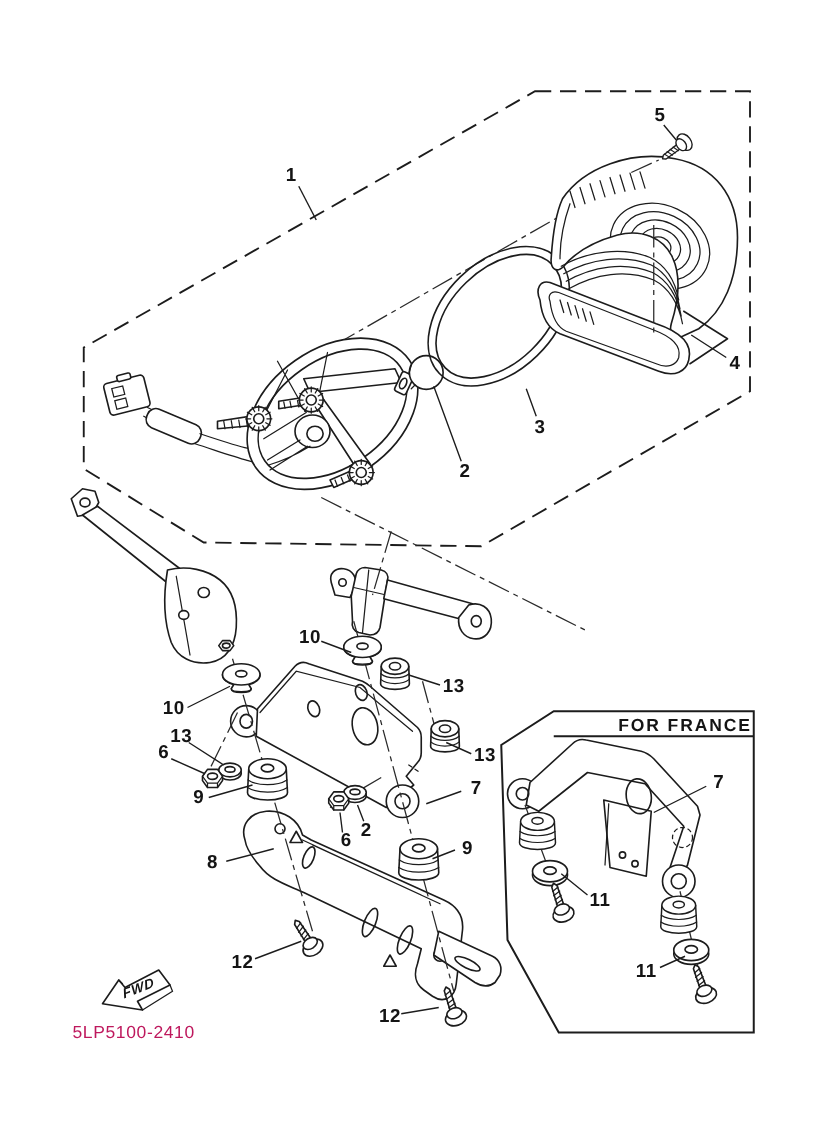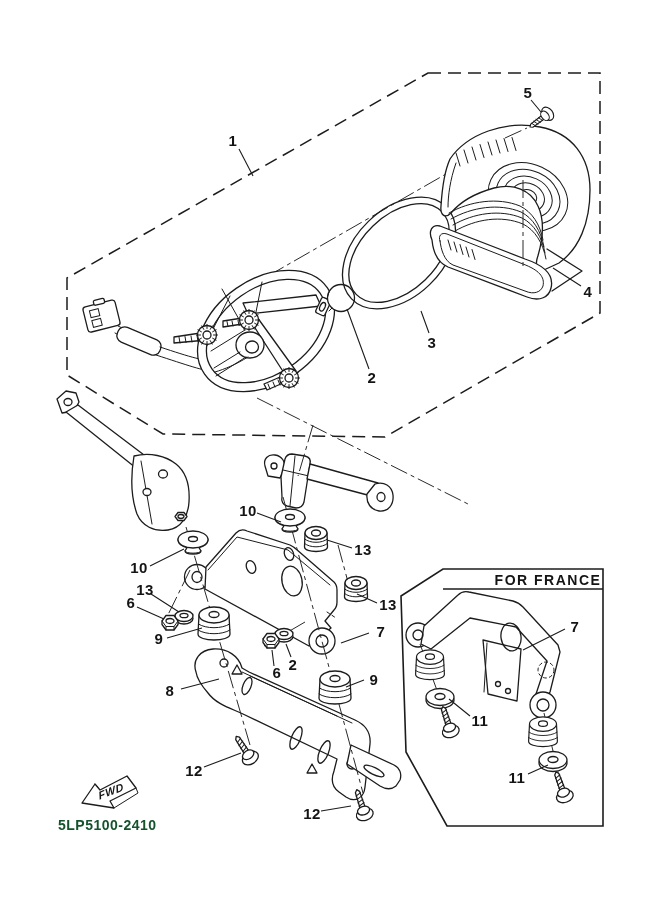--- a/index.html
+++ b/index.html
@@ -3,21 +3,21 @@
 <meta charset="utf-8">
 <style>
   html,body{margin:0;padding:0;background:#ffffff;}
   .stage{position:relative;width:661px;height:913px;background:#fff;overflow:hidden;
          font-family:"Liberation Sans", sans-serif;}
   .stage svg{position:absolute;left:0;top:0;}
   .callout{position:absolute;transform:translate(-50%,-50%);font-weight:bold;
            font-size:15px;color:#141414;letter-spacing:.5px;line-height:1;}
   .for-france{position:absolute;transform:translate(-50%,-50%);font-weight:bold;
               font-size:14px;color:#141414;letter-spacing:1.5px;white-space:nowrap;}
-  .part-code{position:absolute;font-weight:bold;font-size:14px;color:#14532d;
+  .part-code{position:absolute;font-weight:normal;font-size:14px;color:#be185d;
              letter-spacing:.5px;white-space:nowrap;}
   .fwd-label{position:absolute;transform:translate(-50%,-50%) rotate(-21deg) skewX(-8deg);
              font-weight:bold;font-style:italic;font-size:11px;color:#141414;letter-spacing:.5px;}
   .ln{stroke:#1c1c1c;fill:none;stroke-width:1.3;stroke-linecap:round;stroke-linejoin:round;}
   .th{stroke:#1c1c1c;fill:none;stroke-width:1;stroke-linecap:round;}
   .pw{stroke:#1c1c1c;fill:#ffffff;stroke-width:1.3;stroke-linejoin:round;}
   .ax{stroke:#2a2a2a;fill:none;stroke-width:1;stroke-dasharray:18 4 4 4;}
   .ld{stroke:#1c1c1c;fill:none;stroke-width:1.1;}
   .dash{stroke:#1c1c1c;fill:none;stroke-width:1.5;stroke-dasharray:13 7;}
   .box{stroke:#1c1c1c;fill:none;stroke-width:1.6;}

